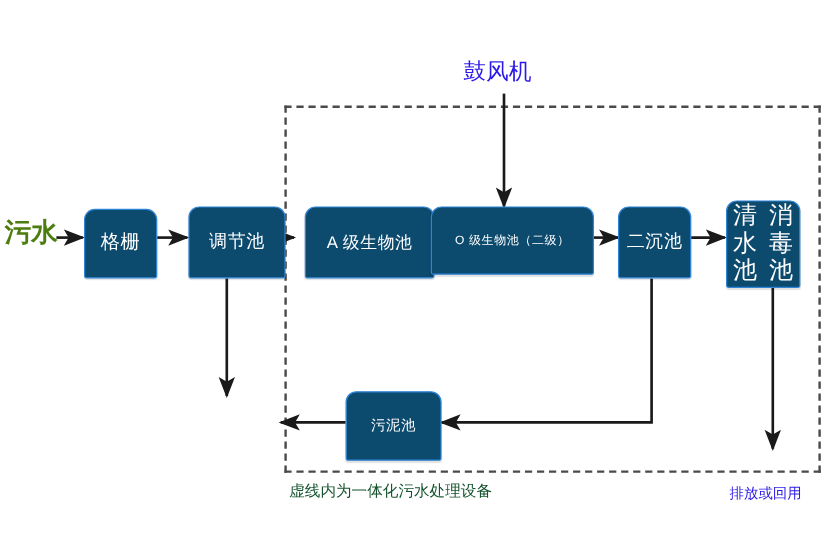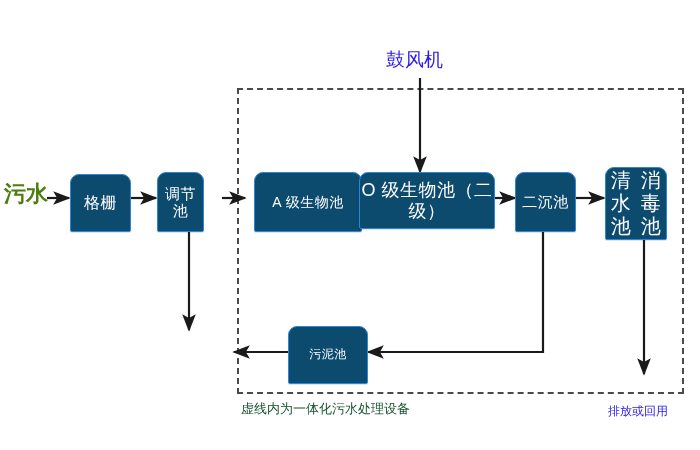--- a/index.html
+++ b/index.html
@@ -115,29 +115,29 @@
 
 
   <div class="label label-blue" style="left:608px; top:403px; font-size:12px;">排放或回用</div>
 
   <div class="label label-caption" style="left:241px; top:400px; font-size:13px;">虚线内为一体化污水处理设备</div>
 
   <div class="node" style="left:70px; top:174px; width:61px; height:58px; font-size:16px;">
     <span>格栅</span>
   </div>
 
-  <div class="node" style="left:157px; top:172px; width:47px; height:60px; font-size:15px;">
+  <div class="node" style="left:157px; top:172px; width:81px; height:60px; font-size:15px;">
     <span>调节池</span>
   </div>
 
   <div class="node" style="left:254px; top:172px; width:108px; height:60px; font-size:14px;">
     <span>A 级生物池</span>
   </div>
 
-  <div class="node" style="left:359px; top:172px; width:136px; height:57px; font-size:18px;">
+  <div class="node" style="left:359px; top:172px; width:136px; height:57px; font-size:10px;">
     <span>O 级生物池（二级）</span>
   </div>
 
   <div class="node" style="left:515px; top:172px; width:61px; height:60px; font-size:15px;">
     <span>二沉池</span>
   </div>
 
   <div class="node" style="left:605px; top:167px; width:62px; height:73px; font-size:20px; flex-direction:row; justify-content:center;">
     <span>清水池</span>
     <span>消毒池</span>

